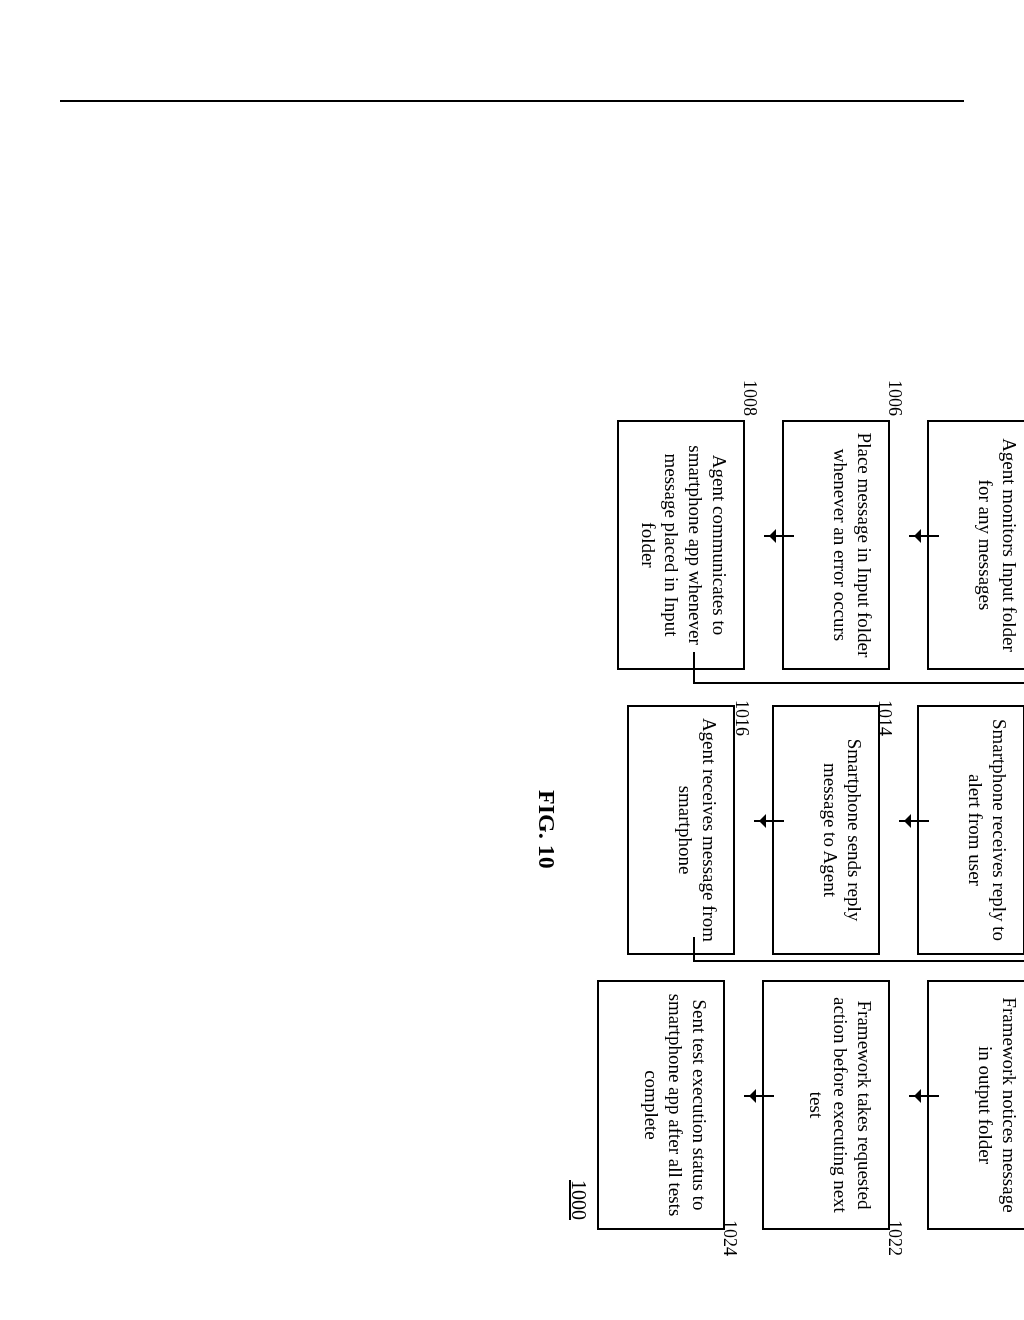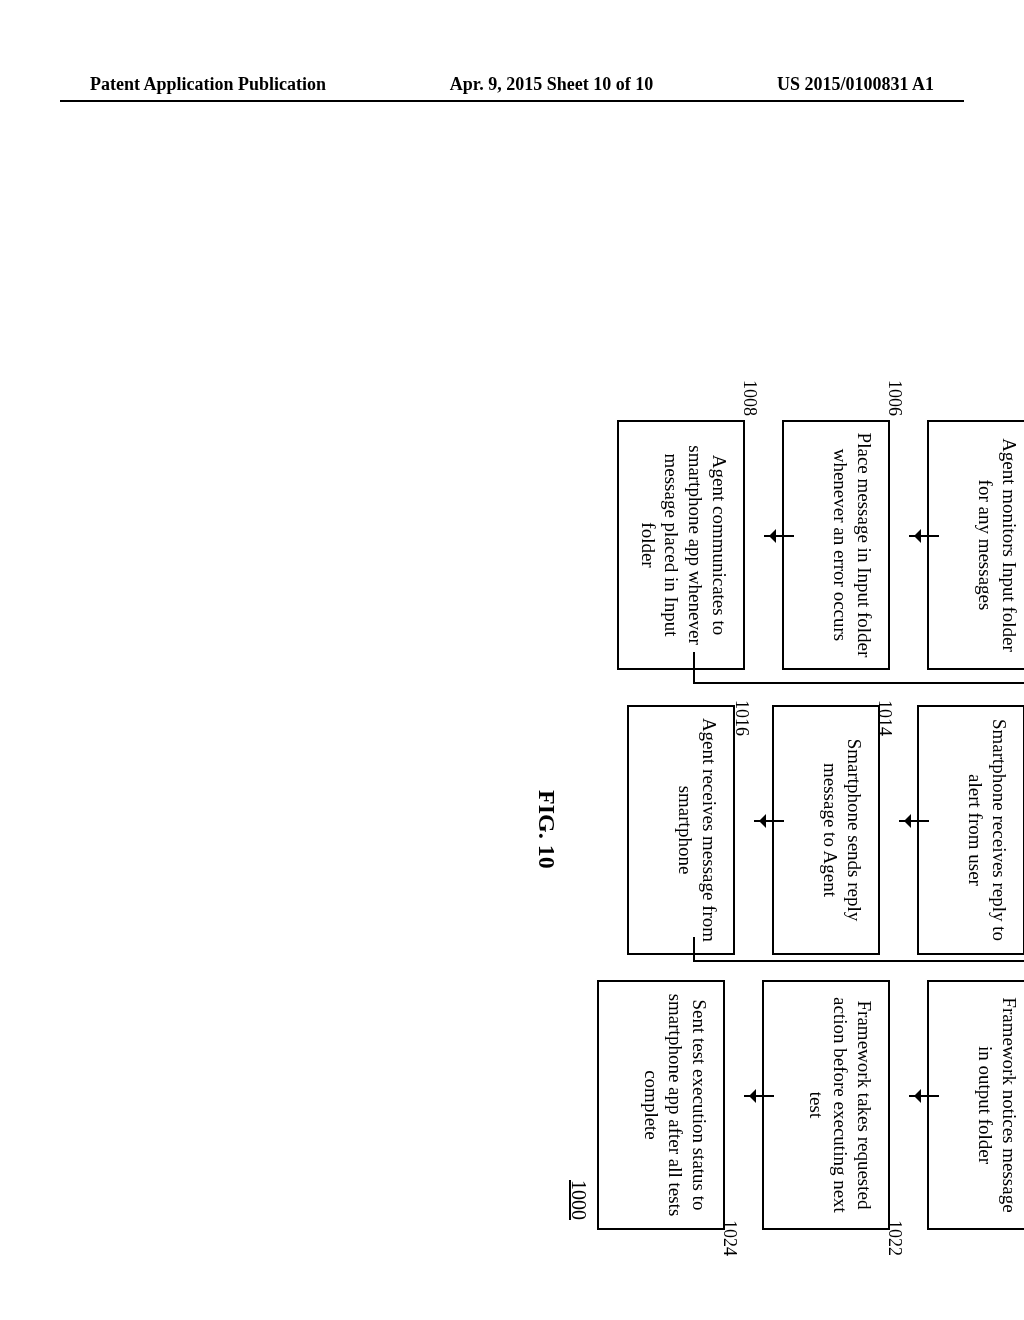--- a/index.html
+++ b/index.html
@@ -13,25 +13,20 @@
   .arrowV{position:absolute;width:2px;background:#000}
   .arrowV::after{content:"";position:absolute;left:-6px;bottom:-2px;border:7px solid transparent;border-top-color:#000}
   .arrowH{position:absolute;height:2px;background:#000}
   .figref{position:absolute;font-size:20px;text-align:center;width:60px}
   .figcap{position:absolute;font-size:24px;font-weight:700}
 </style>
 </head>
 <body>
 
 <div class="page">
-  <div class="hdr">
-    <span>Patent Application Publication</span>
-    <span>Apr. 9, 2015   Sheet 10 of 10</span>
-    <span>US 2015/0100831 A1</span>
-  </div>
   <div class="rule"></div>
 
   <div class="diagram">
 
     <div class="box" style="left:0;top:145px;height:80px">Agent monitors Input folder for any messages</div>
     <div class="arrowV" style="left:115px;top:241px;height:30px"></div>
 
     <div class="ref" style="left:-40px;top:275px">1006</div>
     <div class="box" style="left:0;top:290px;height:80px">Place message in Input folder whenever an error occurs</div>
     <div class="arrowV" style="left:115px;top:386px;height:30px"></div>

